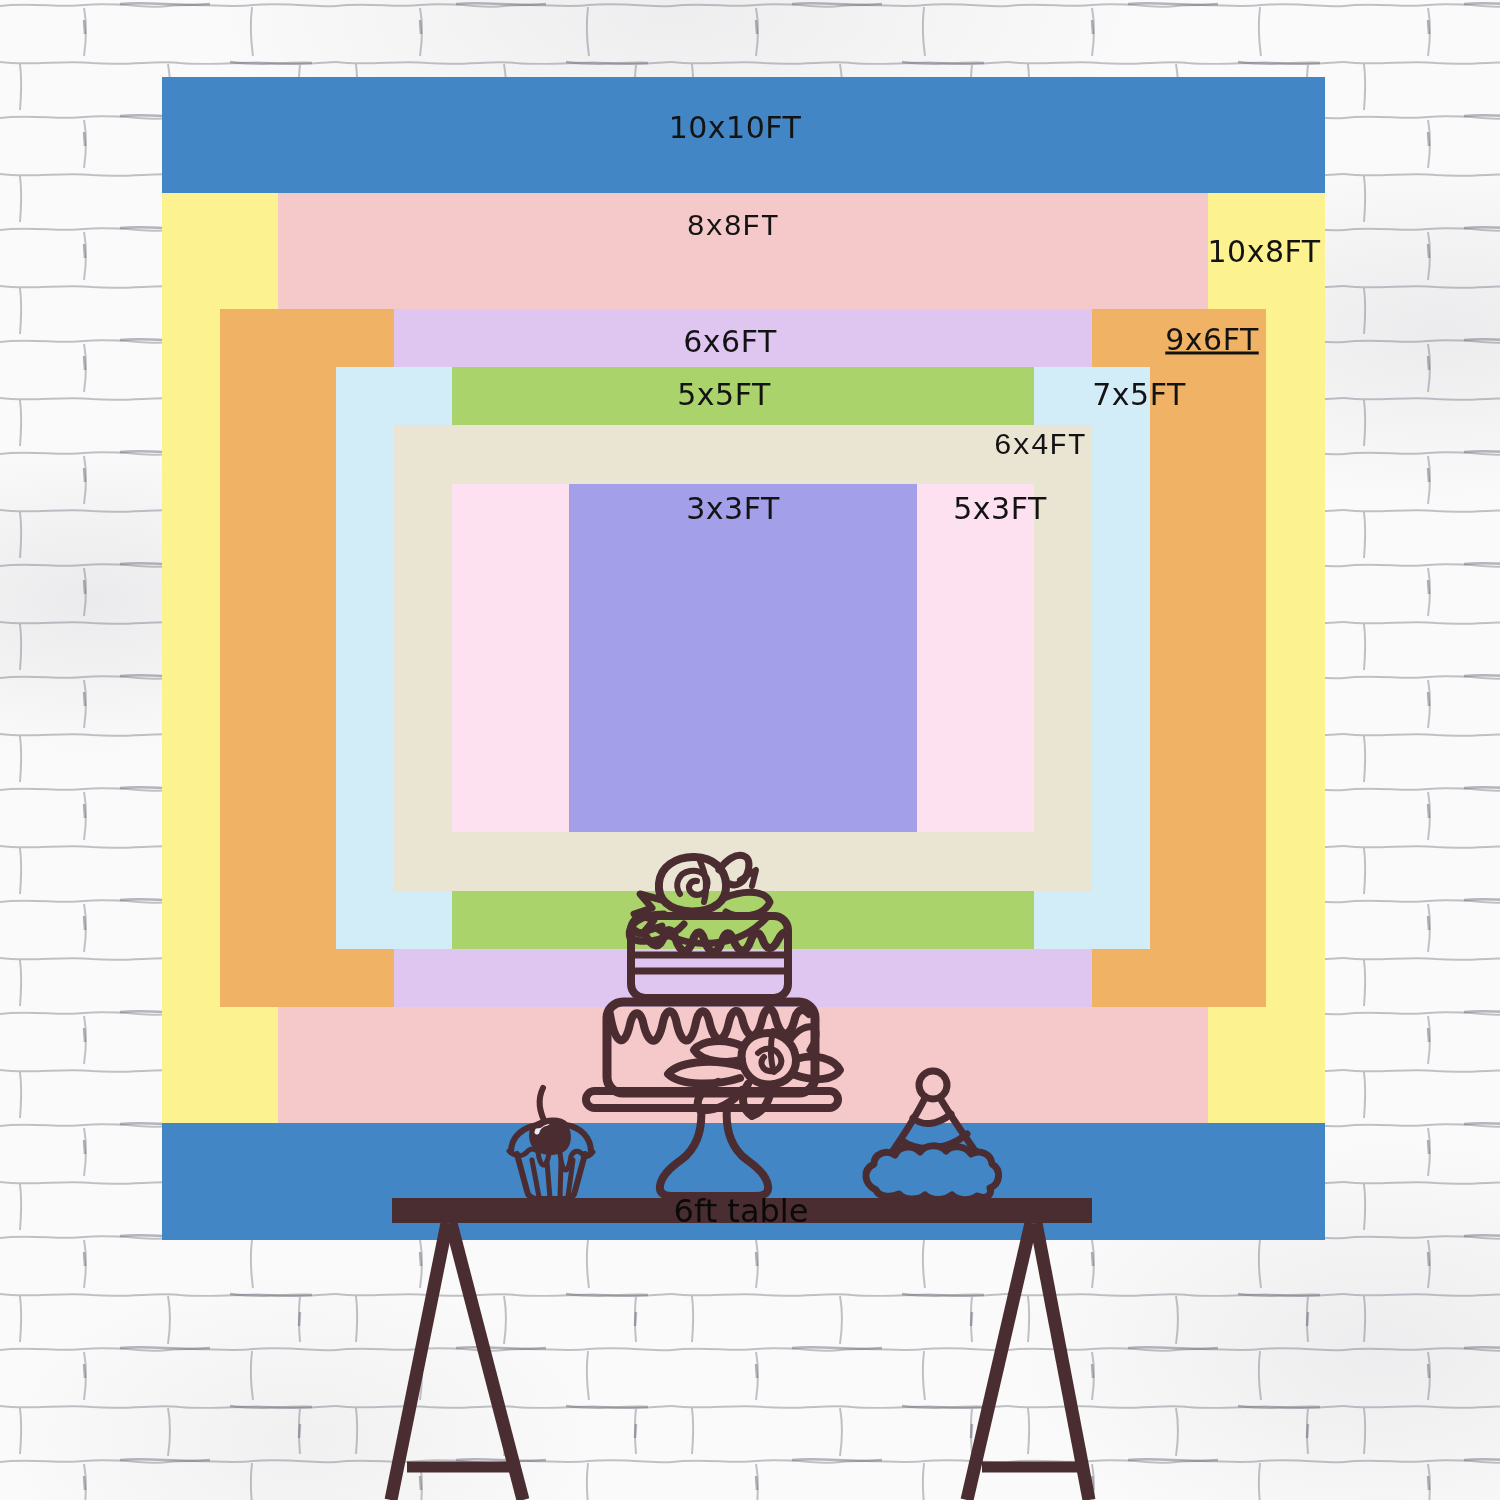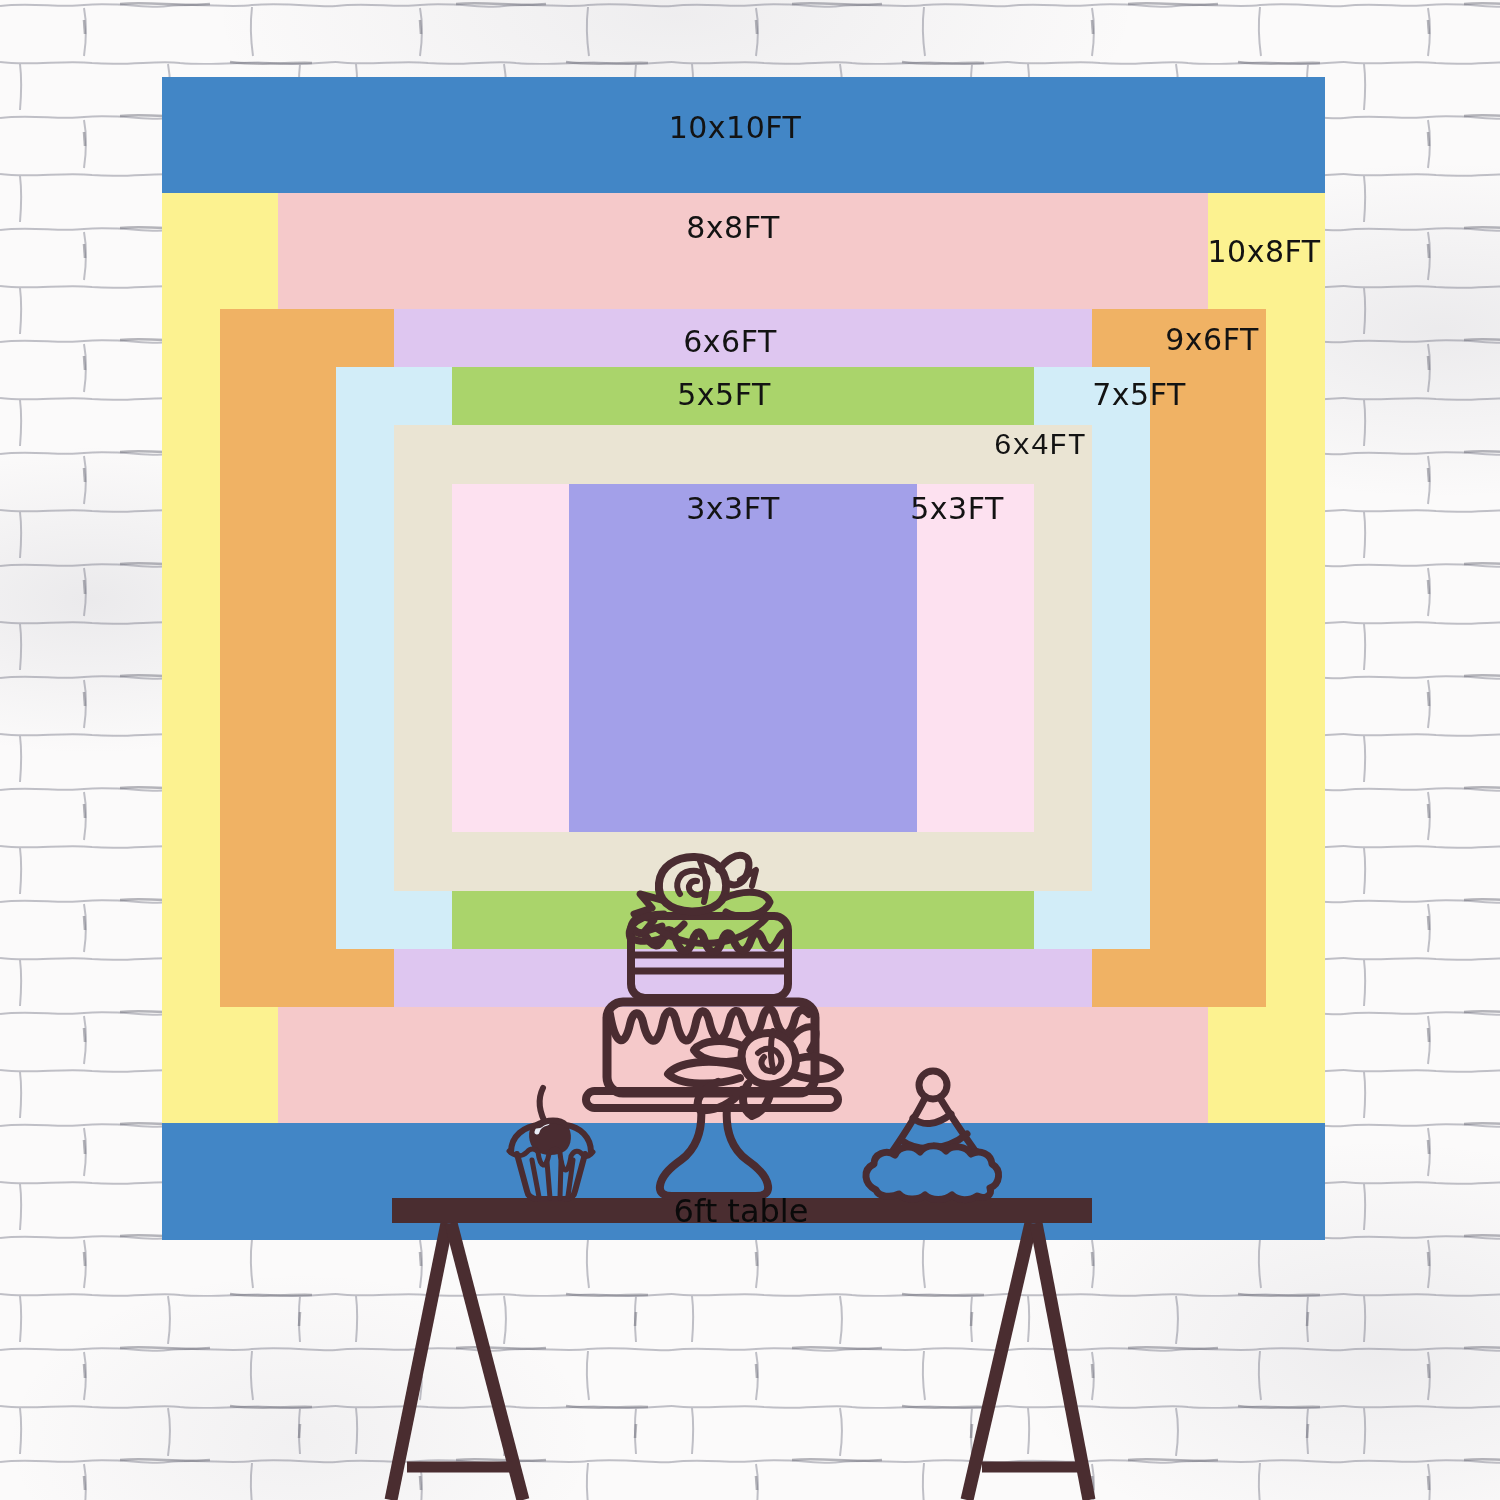--- a/index.html
+++ b/index.html
@@ -64,27 +64,27 @@
       <div class="layer" style="left: 277.8px; top: 192.8px; width: 930.4px; height: 930.4px; background: rgb(245, 201, 202);"></div>
       <div class="layer" style="left: 219.6px; top: 309.1px; width: 1046.7px; height: 697.8px; background: rgb(240, 178, 100);"></div>
       <div class="layer" style="left: 394.1px; top: 309.1px; width: 697.8px; height: 697.8px; background: rgb(222, 198, 240);"></div>
       <div class="layer" style="left: 335.9px; top: 367.3px; width: 814.1px; height: 581.5px; background: rgb(210, 237, 248);"></div>
       <div class="layer" style="left: 452.3px; top: 367.3px; width: 581.5px; height: 581.5px; background: rgb(170, 212, 107);"></div>
       <div class="layer" style="left: 394.1px; top: 425.4px; width: 697.8px; height: 465.2px; background: rgb(234, 228, 211);"></div>
       <div class="layer" style="left: 452.3px; top: 483.6px; width: 581.5px; height: 348.9px; background: rgb(253, 225, 240);"></div>
       <div class="layer" style="left: 568.5px; top: 483.6px; width: 348.9px; height: 348.9px; background: rgb(163, 160, 233);"></div>
       <div class="size-label" style="left: 735px; top: 127px;">10x10FT</div>
       <div class="size-label" style="left: 1264px; top: 216px; margin-top: 35px;">10x8FT</div>
-      <div class="size-label" style="left: 733px; top: 227px;">8x8FT</div>
-      <div class="size-label" style="left: 1212px; top: 339px;">9x6FT</div>
+      <div class="size-label" style="left: 733px; top: 227px; font-family: Liberation Mono, monospace;">8x8FT</div>
+      <div class="size-label" style="left: 1212px; top: 339px; text-decoration: underline;">9x6FT</div>
       <div class="size-label" style="left: 730px; top: 341px;">6x6FT</div>
       <div class="size-label" style="left: 1099px; top: 394px; margin-left: 40px;">7x5FT</div>
       <div class="size-label" style="left: 724px; top: 394px;">5x5FT</div>
       <div class="size-label" style="left: 1040px; top: 446px; font-family: Liberation Mono, monospace;">6x4FT</div>
-      <div class="size-label" style="left: 957px; top: 508px; text-align: center;">5x3FT</div>
+      <div class="size-label" style="left: 1000px; top: 508px; text-align: center;">5x3FT</div>
       <div class="size-label" style="left: 733px; top: 508px;">3x3FT</div>
     </div>
 
   <svg class="art" width="1500" height="1500" viewBox="0 0 1500 1500">
 
     <g>
       <rect class="wood" x="392" y="1198" width="700" height="25"></rect>
       <g class="leg" stroke-width="13">
         <path d="M447,1223 L391,1500"></path>
         <path d="M451,1223 L523,1500"></path>

